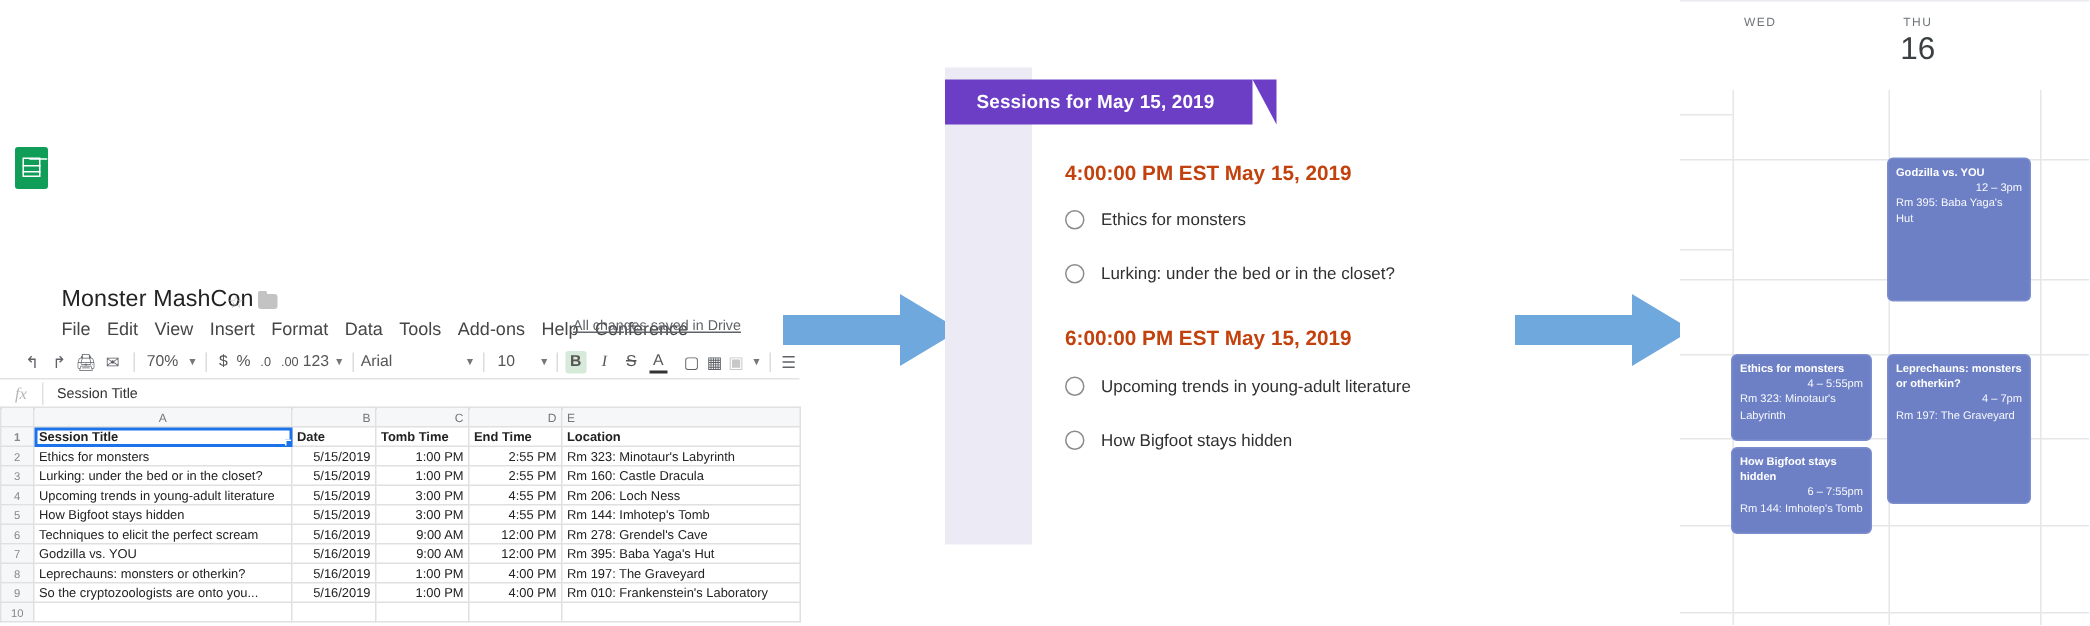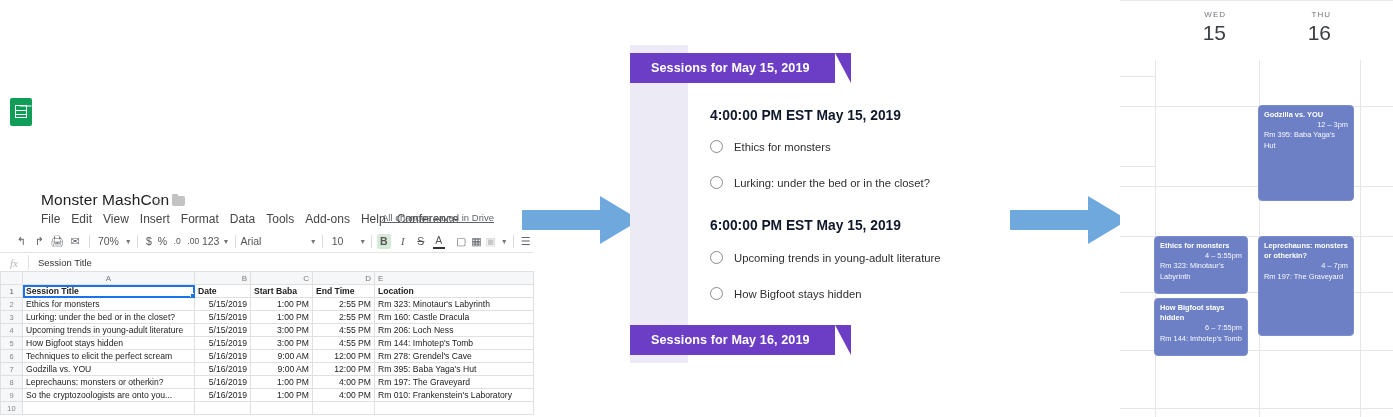--- a/index.html
+++ b/index.html
@@ -272,21 +272,21 @@
     border-width: 0 16px 30px 0;
     border-color: transparent #6c3ec6 transparent transparent;
   }
   #ribbon-1 { top: 8px;  width: 205px; }
   #ribbon-2 { top: 280px; width: 205px; }
   .time-head {
     position: absolute;
     left: 80px;
     font-size: 13.8px;
     font-weight: bold;
-    color: #0f172a;
+    color: #c2410c;
     white-space: nowrap;
   }
   #time-head-1 { top: 63px; }
   #time-head-2 { top: 173px; }
   .opt {
     position: absolute;
     left: 80px;
     display: flex;
     align-items: center;
     gap: 11px;
@@ -320,21 +320,21 @@
   .cal-topline {
     position: absolute;
     left: 0; top: 0;
     width: 273px; height: 1px;
     background: #e8eaed;
   }
   .cal-dayhead {
     position: absolute;
     top: 10px;
     width: 105px;
-    text-align: right;
+    text-align: center;
   }
   .cal-dow {
     font-size: 8px;
     color: #70757a;
     letter-spacing: 1px;
   }
   .cal-dnum {
     font-size: 21px;
     color: #3c4043;
     font-weight: normal;
@@ -448,21 +448,21 @@
         <td class="colhead c-title">A</td>
         <td class="colhead c-date">B</td>
         <td class="colhead c-start">C</td>
         <td class="colhead c-end">D</td>
         <td class="colhead c-loc">E</td>
       </tr>
       <tr class="hdr">
         <td class="rowhead">1</td>
         <td class="c-title selected">Session Title</td>
         <td class="c-date">Date</td>
-        <td class="c-start">Start Baba</td>
+        <td class="c-start">Tomb Time</td>
         <td class="c-end">End Time</td>
         <td class="c-loc">Location</td>
       </tr>
       <tr>
         <td class="rowhead">2</td>
         <td class="c-title">Ethics for monsters</td>
         <td class="c-date">5/15/2019</td>
         <td class="c-start">1:00 PM</td>
         <td class="c-end">2:55 PM</td>
         <td class="c-loc">Rm 323: Minotaur's Labyrinth</td>
@@ -561,33 +561,31 @@
 
   <div class="opt" id="opt-3">
     <span class="radio"></span>
     <span class="opt-label">Upcoming trends in young-adult literature</span>
   </div>
   <div class="opt" id="opt-4">
     <span class="radio"></span>
     <span class="opt-label">How Bigfoot stays hidden</span>
   </div>
 
-  <div class="ribbon" id="ribbon-2">Sessions for May 16, 2019</div>
 </div>
 
 <svg class="arrow" style="left:1010px; top:196px;" width="118" height="48" viewBox="0 0 118 48">
   <polygon points="0,14 78,14 78,0 118,24 78,48 78,34 0,34" fill="#6fa8dc"></polygon>
 </svg>
 
 <div class="abs" id="cal-panel">
   <div class="cal-topline"></div>
 
   <div class="cal-dayhead" id="dayhead-0">
     <div class="cal-dow">WED</div>
-    <div class="cal-dnum">15</div>
   </div>
   <div class="cal-dayhead" id="dayhead-1">
     <div class="cal-dow">THU</div>
     <div class="cal-dnum">16</div>
   </div>
 
   <div class="cal-grid">
 
     <div class="vline" style="left:35px"></div>
     <div class="vline" style="left:139px"></div>

